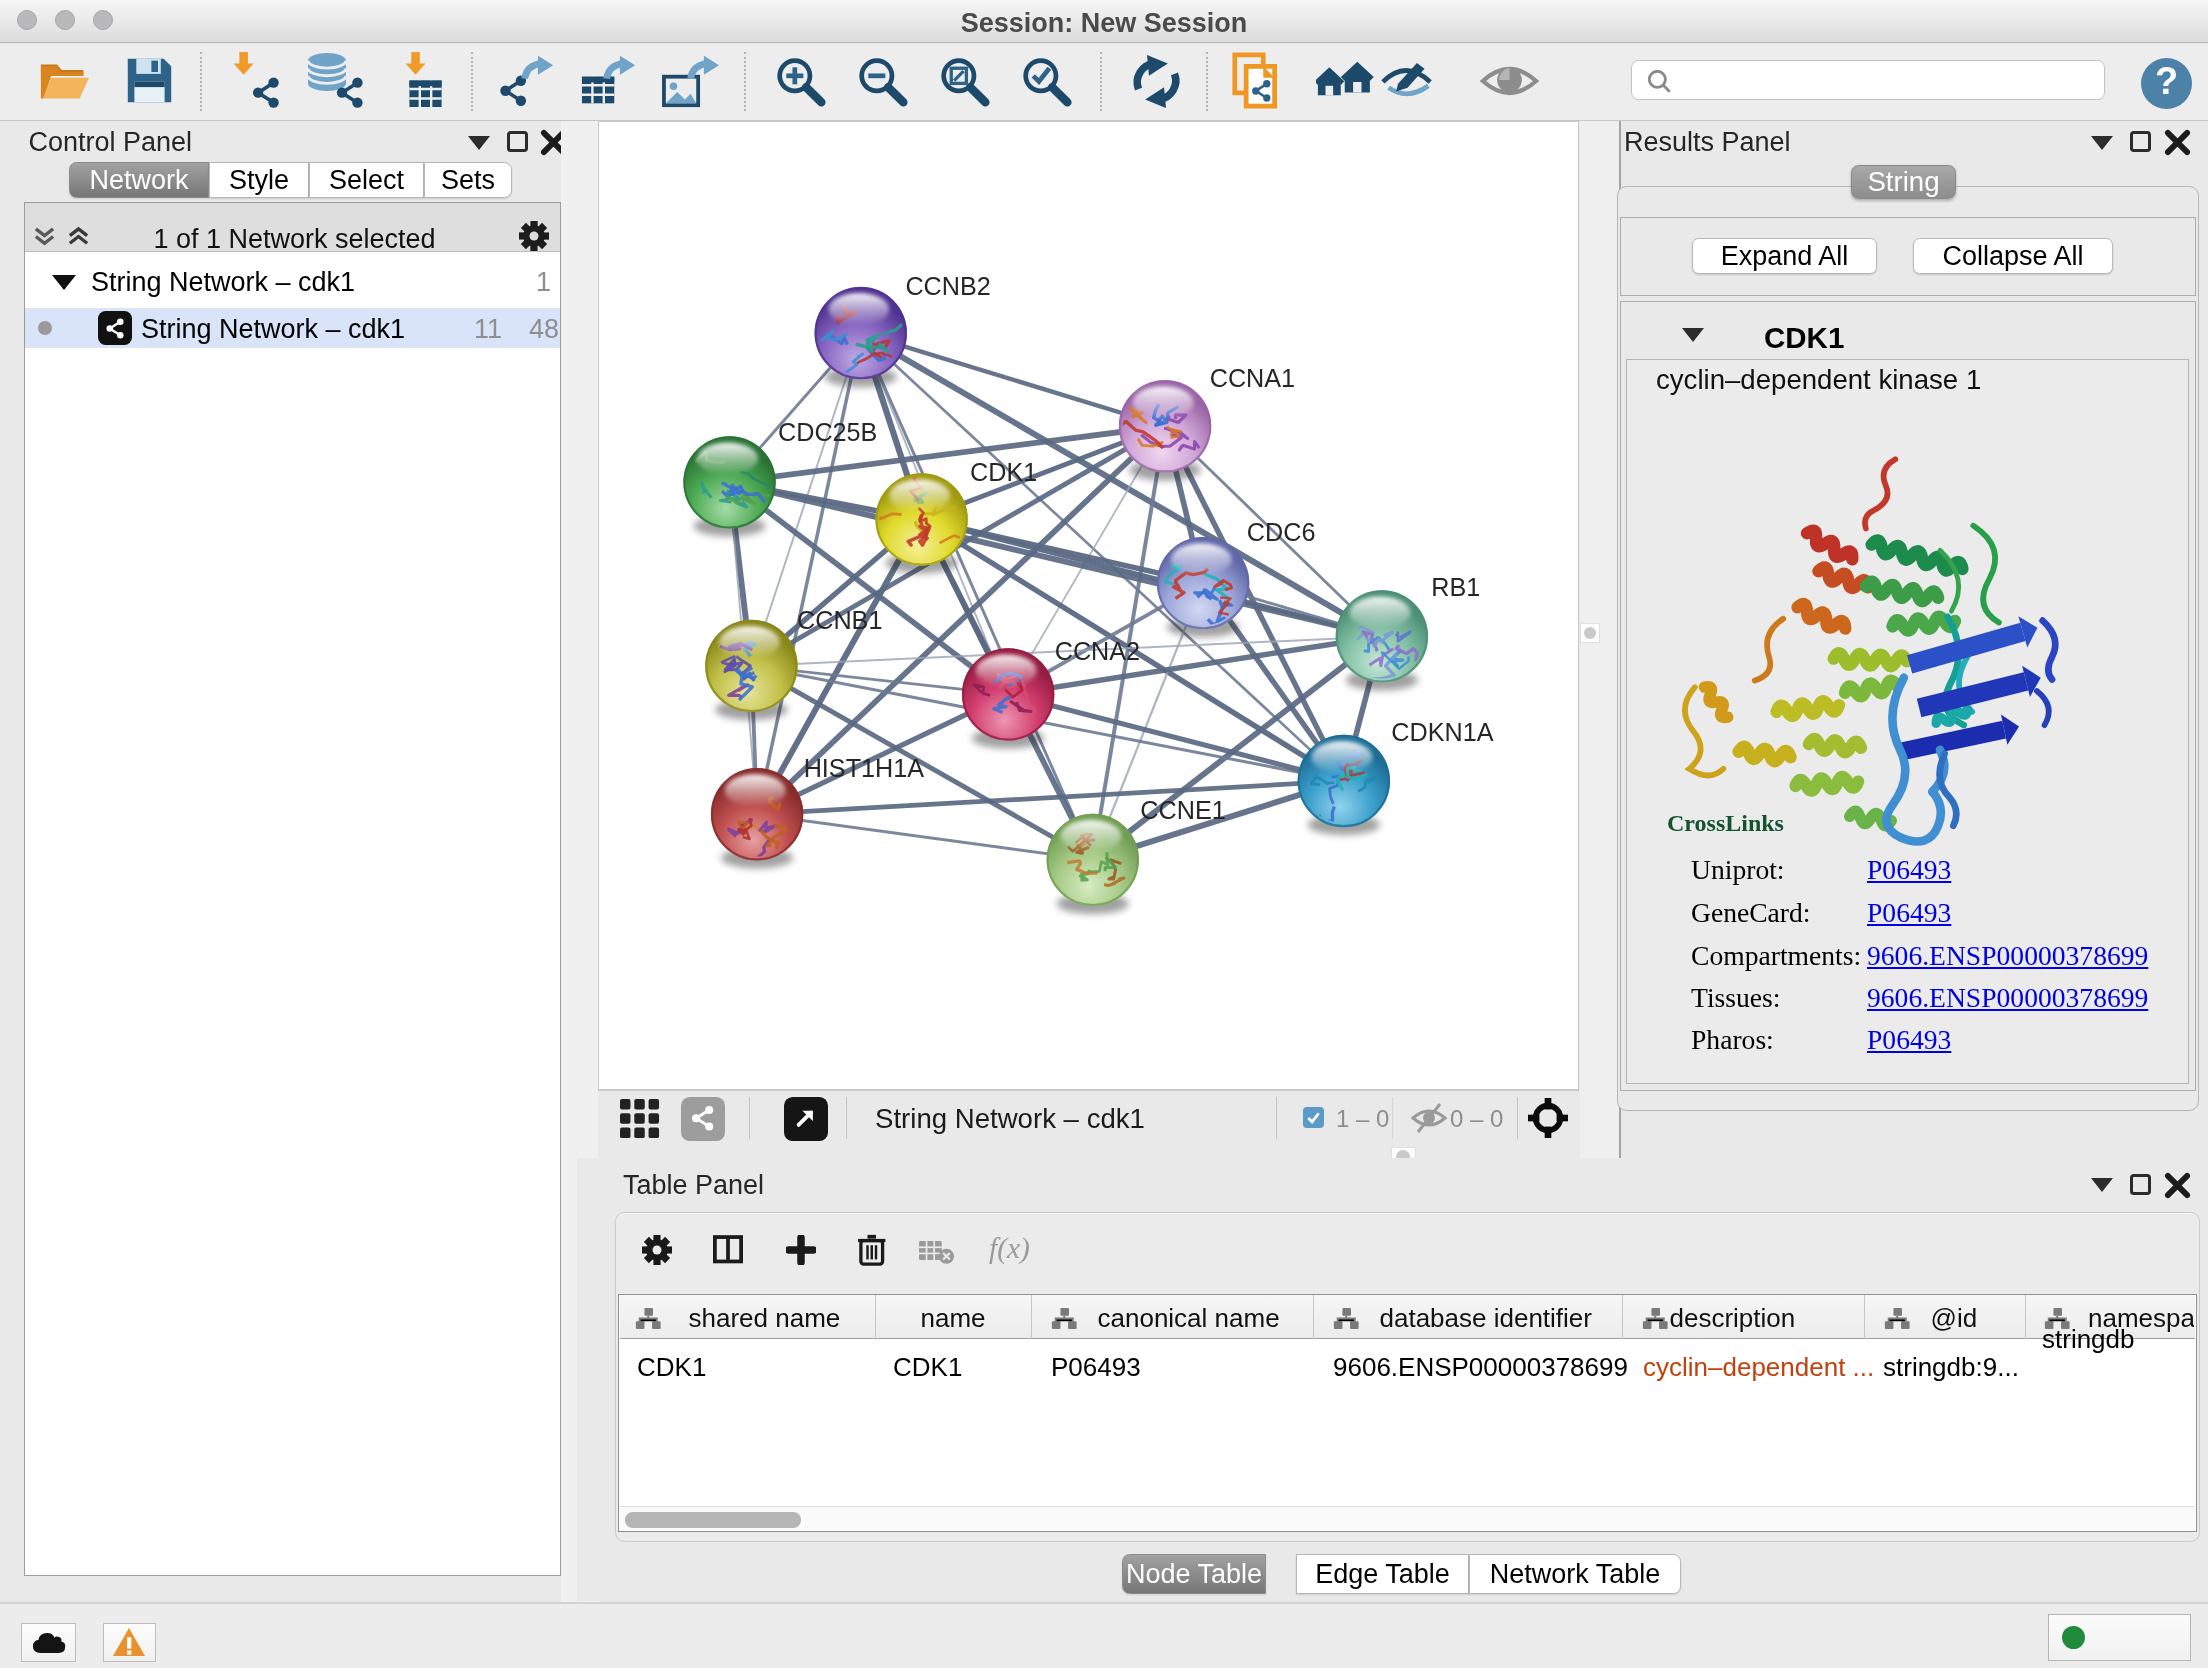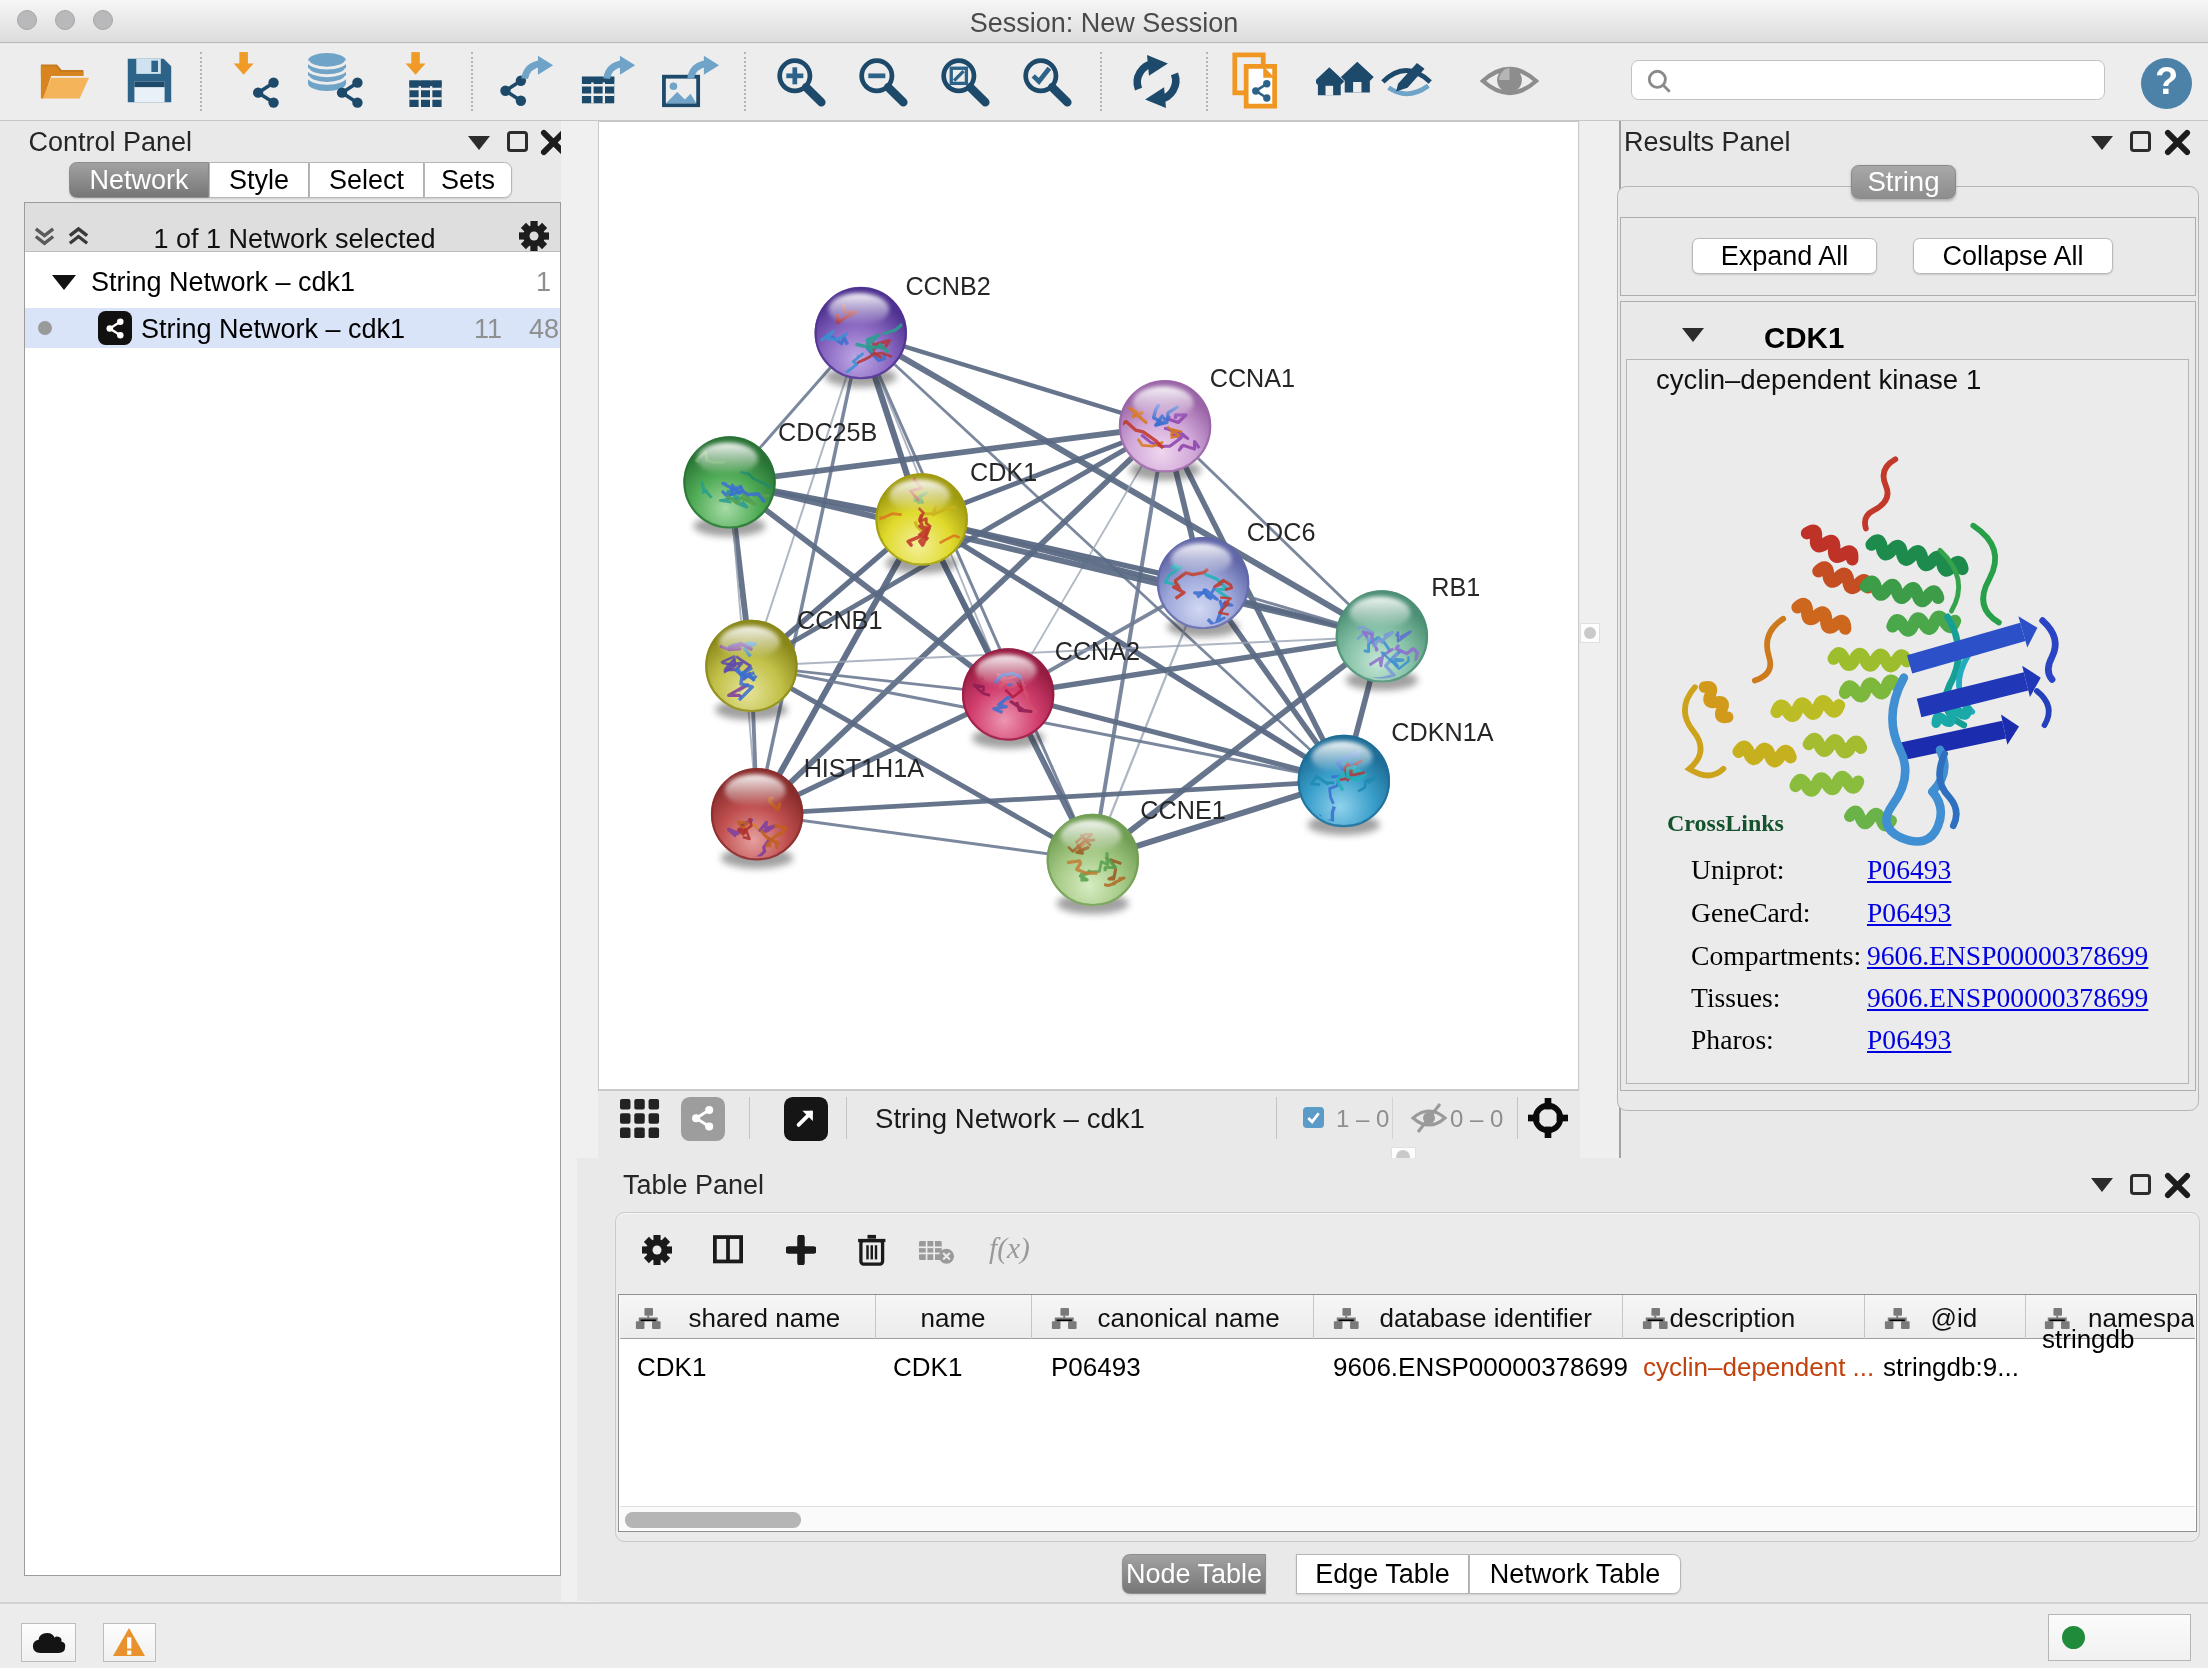--- a/index.html
+++ b/index.html
@@ -1,18 +1,18 @@
 <!DOCTYPE html>
 <html style="font-size:15px"><head><meta charset="utf-8"><style>
 *{margin:0;padding:0;box-sizing:border-box}
 html,body{width:2208px;height:1668px;overflow:hidden;font-family:"Liberation Sans",sans-serif;background:#e9e9e9;position:relative}
 .abs{position:absolute}
 .titlebar{left:0;top:0;width:2208px;height:43px;background:linear-gradient(#f6f6f6,#dcdcdc);border-bottom:1px solid #b9b9b9}
 .tl{width:20px;height:20px;border-radius:50%;background:#b9b9bb;border:1px solid #a6a6a8;top:9.5px}
-.wtitle{width:100%;text-align:center;top:7.6px;font-size:27px;color:#4a4a4a;font-weight:normal}
+.wtitle{width:100%;text-align:center;top:7.6px;font-size:27px;color:#4a4a4a;font-weight:bold}
 .toolbar{left:0;top:44px;width:2208px;height:77px;background:#ededed}
 .vsep{top:52px;height:59px;width:0;border-left:2.9px dotted #b4b4b4}
 .panel-title{font-size:27px;color:#262626}
 .ptri{width:0;height:0;border-left:11.4px solid transparent;border-right:11.4px solid transparent;border-top:14.3px solid #2c2c2c}
 .pfloat{width:21px;height:21px;border:3.3px solid #2c2c2c;border-radius:3.8px}
 .seg{height:36px;border:1px solid #b6b6b6;background:#fff;color:#000;font-size:27px;text-align:center;box-shadow:0 1px 1.9px rgba(0,0,0,0.12)}
 .seg.sel{background:linear-gradient(#a2a2a2,#767676);color:#fff;border-color:#8d8d8d}
 .netpanel{left:598px;top:121px;width:981px;height:969px;background:#fff;border:1px solid #c9c9c9}
 .rowsel{background:#d9e4f8}
 .gray{color:#8f8f8f}

